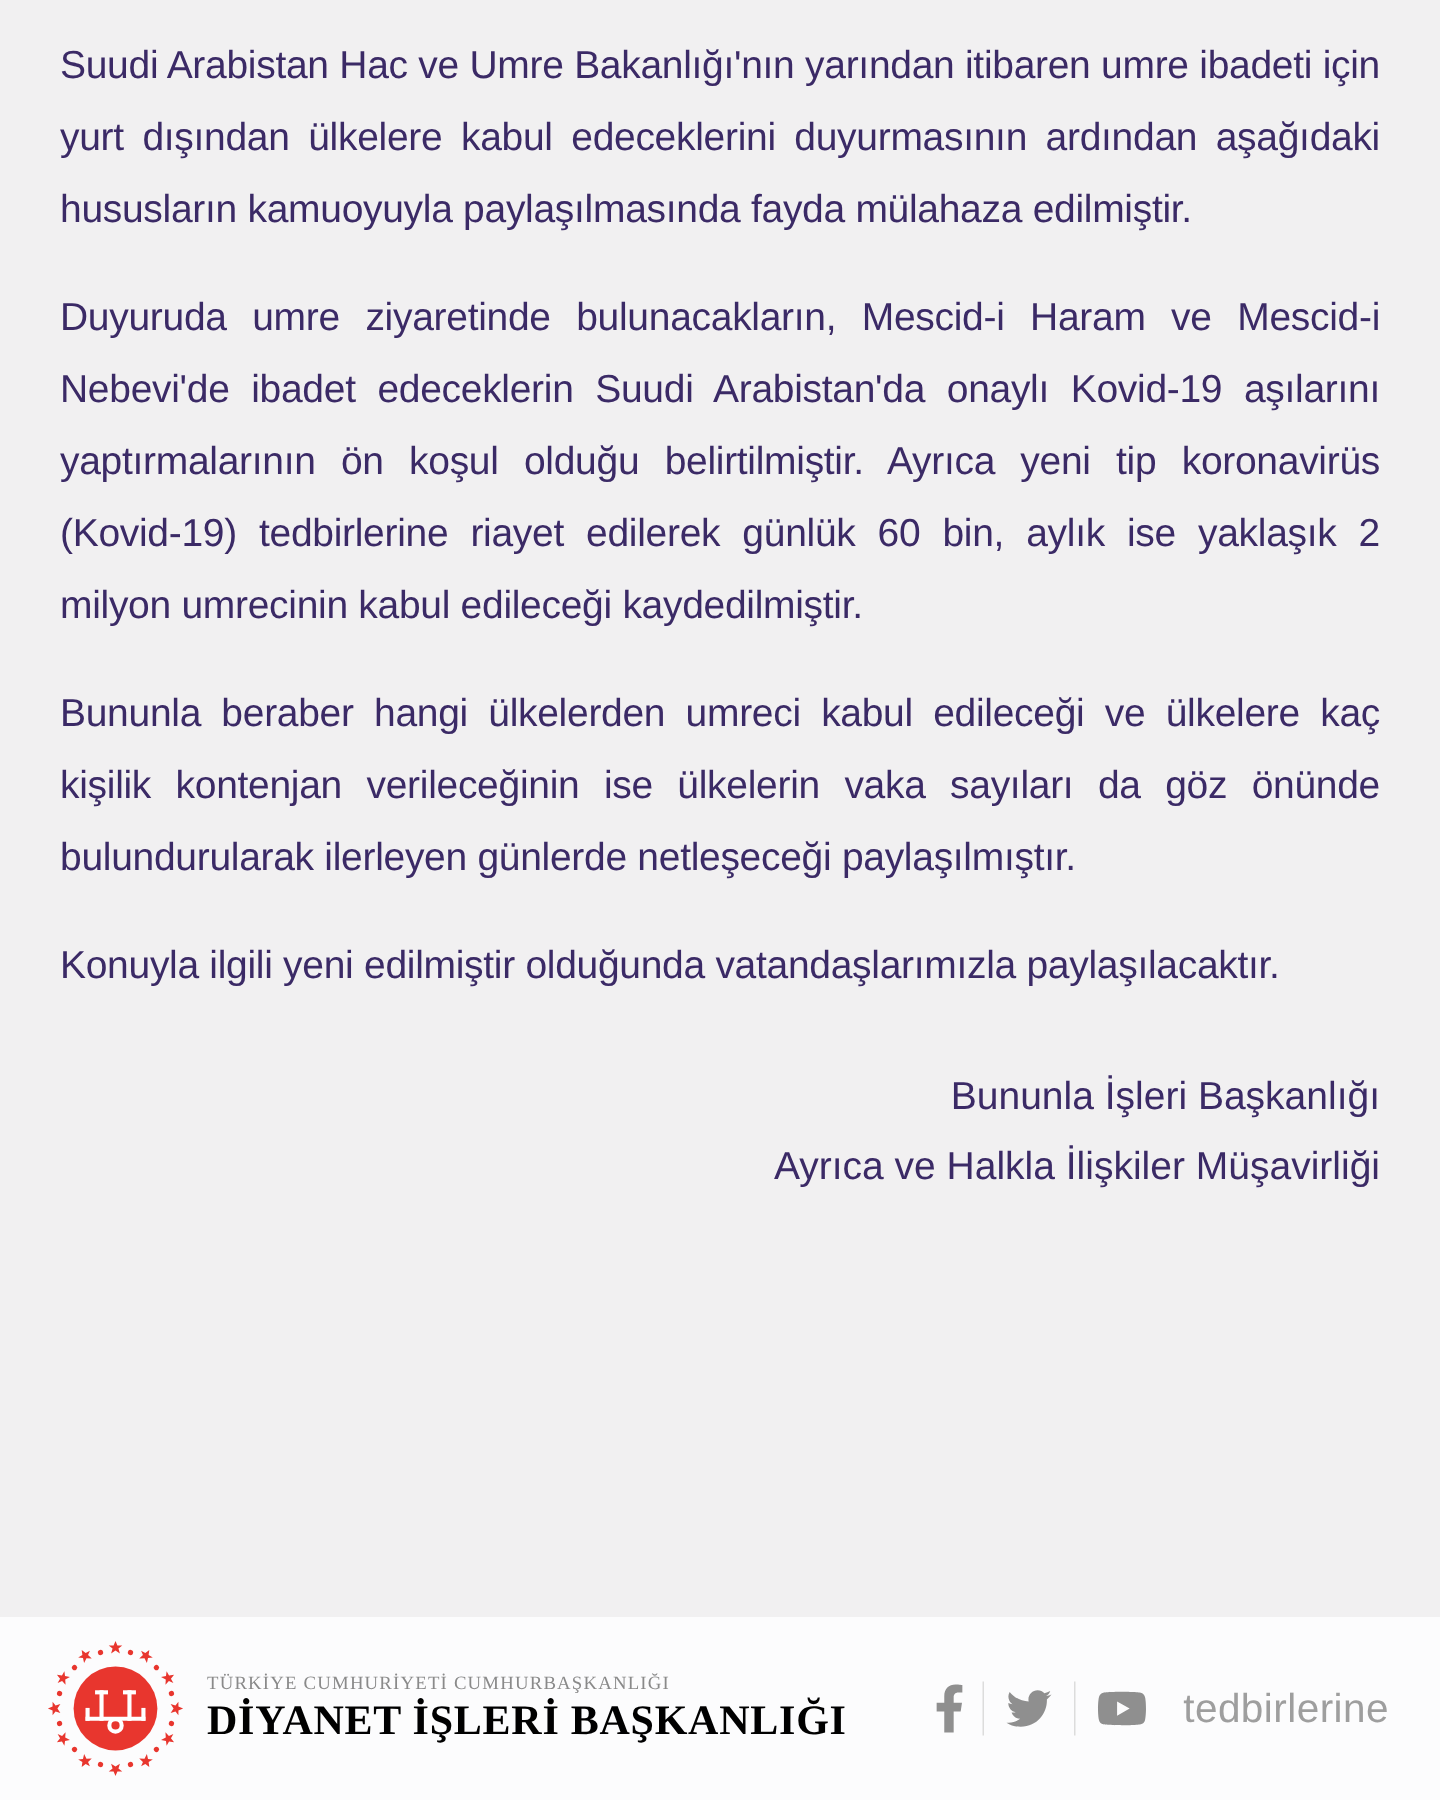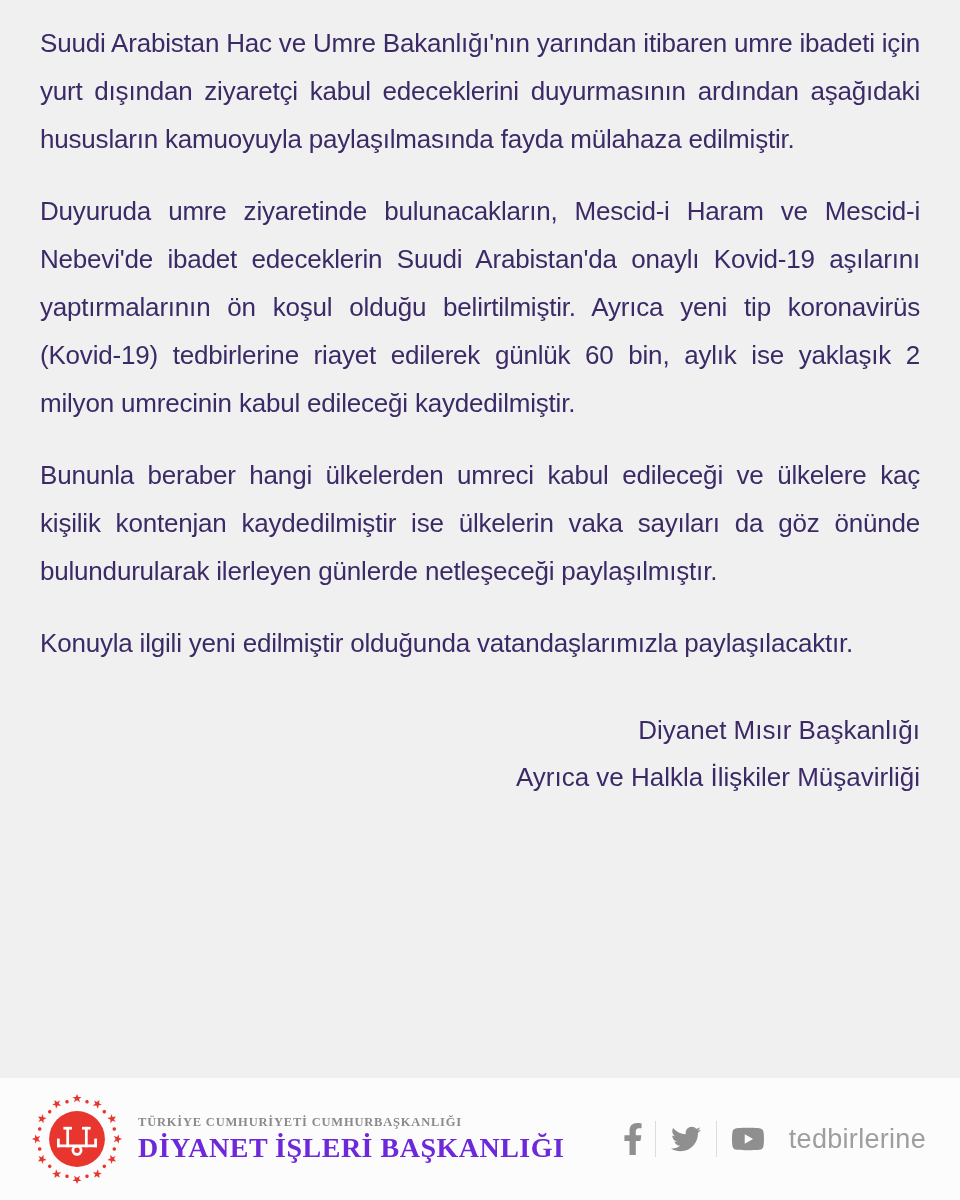--- a/index.html
+++ b/index.html
@@ -31,52 +31,52 @@
     align-items:center;
     padding:0 34px 0 28px;
     box-sizing:border-box;
   }
   .brand svg{width:98px;height:98px;display:block;}
   .org{margin-left:12px;color:#8e8e8e;font-family:"Liberation Serif","DejaVu Serif",serif;}
   .org-small{
     font-size:12.5px;
     letter-spacing:0.8px;
     color:#8a8a8a;
-    font-weight:bold;
+    font-weight:normal;
     margin-bottom:2px;
     white-space:nowrap;
   }
   .org-big{
     font-size:28px;
     letter-spacing:0.5px;
-    color:#6d28d9;
+    color:#000000;
     font-weight:bold;
     white-space:nowrap;
   }
   .social{margin-left:auto;display:flex;align-items:center;}
   .social .sicon{display:flex;align-items:center;justify-content:center;}
   .social .sicon svg{fill:#8f8f8f;display:block;}
   .sep{width:1px;height:36px;background:#dcdcdc;margin:0 12px;}
   .handle{
     margin-left:22px;
     font-size:27px;
     color:#9e9e9e;
     letter-spacing:0.3px;
   }
 </style>
 </head>
 <body>
 
 <main>
-  <p>Suudi Arabistan Hac ve Umre Bakanlığı'nın yarından itibaren umre ibadeti için yurt dışından ziyaretçi kabul edeceklerini duyurmasının ardından aşağıdaki hususların kamuoyuyla paylaşılmasında fayda mülahaza edilmiştir.</p>
+  <p>Suudi Arabistan Hac ve Umre Bakanlığı'nın yarından itibaren umre ibadeti için yurt dışından ülkelere kabul edeceklerini duyurmasının ardından aşağıdaki hususların kamuoyuyla paylaşılmasında fayda mülahaza edilmiştir.</p>
   <p>Duyuruda umre ziyaretinde bulunacakların, Mescid-i Haram ve Mescid-i Nebevi'de ibadet edeceklerin Suudi Arabistan'da onaylı Kovid-19 aşılarını yaptırmalarının ön koşul olduğu belirtilmiştir. Ayrıca yeni tip koronavirüs (Kovid-19) tedbirlerine riayet edilerek günlük 60 bin, aylık ise yaklaşık 2 milyon umrecinin kabul edileceği kaydedilmiştir.</p>
-  <p>Bununla beraber hangi ülkelerden umreci kabul edileceği ve ülkelere kaç kişilik kontenjan kaydedilmiştir ise ülkelerin vaka sayıları da göz önünde bulundurularak ilerleyen günlerde netleşeceği paylaşılmıştır.</p>
+  <p>Bununla beraber hangi ülkelerden umreci kabul edileceği ve ülkelere kaç kişilik kontenjan verileceğinin ise ülkelerin vaka sayıları da göz önünde bulundurularak ilerleyen günlerde netleşeceği paylaşılmıştır.</p>
   <p>Konuyla ilgili yeni edilmiştir olduğunda vatandaşlarımızla paylaşılacaktır.</p>
   <div class="signature">
-    <div>Diyanet Mısır Başkanlığı</div>
+    <div>Bununla İşleri Başkanlığı</div>
     <div>Ayrıca ve Halkla İlişkiler Müşavirliği</div>
   </div>
 </main>
 
 <footer>
   <div class="brand">
     <svg viewBox="0 0 100 100" aria-hidden="true">
       <defs>
         <path id="st" d="M50,4.0 L51.3,7.2 54.6,7.2 52.0,9.2 53.0,12.5 50,10.5 47,12.5 48,9.2 45.4,7.2 48.7,7.2 Z" fill="#e8362e"></path>
         <circle id="dt" cx="50" cy="10.6" r="1.8" fill="#e8362e"></circle>

